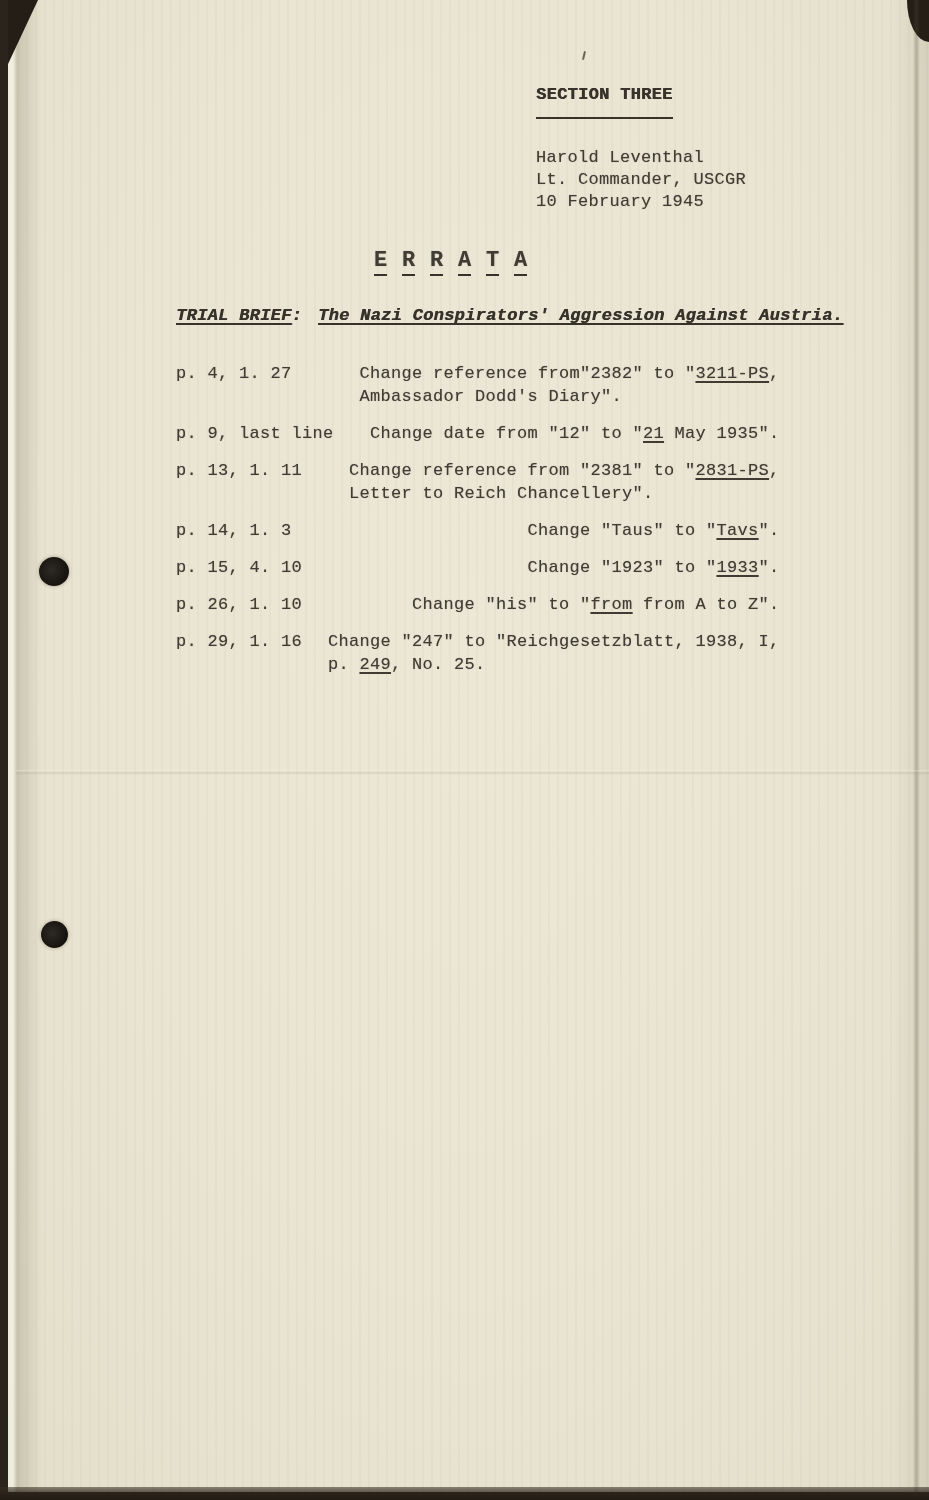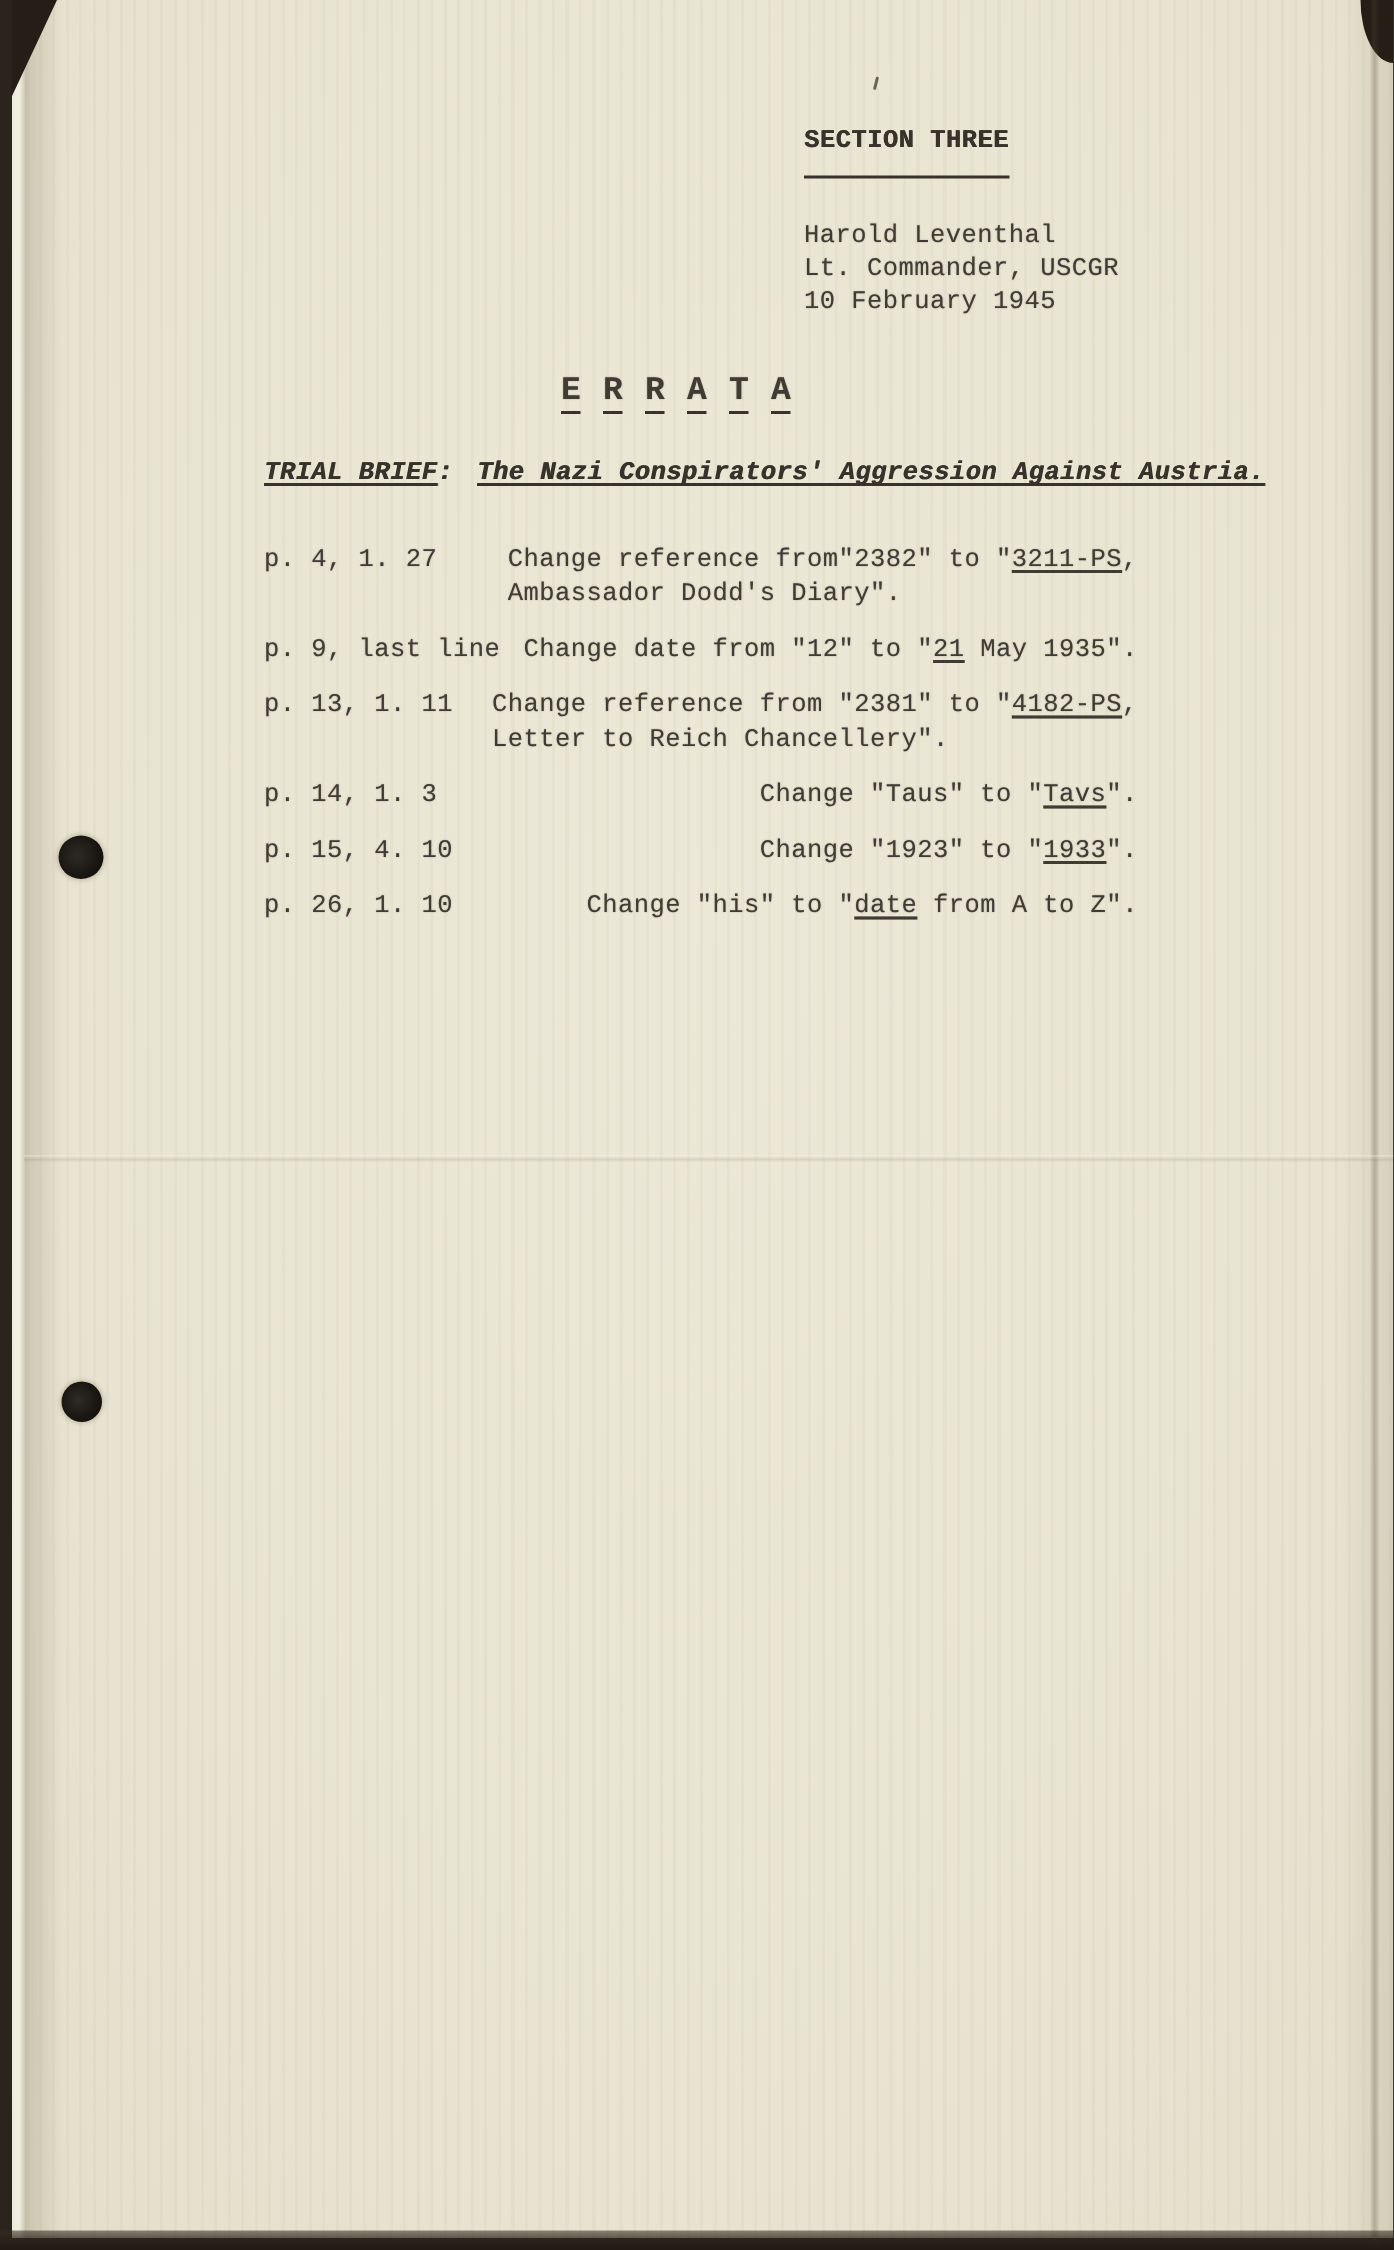--- a/index.html
+++ b/index.html
@@ -111,33 +111,37 @@
         <div class="entry">
           <span class="entry-label">p. 4, 1. 27</span>
           <div class="entry-content"><div><span>Change reference from"2382" to "</span><span class="u">3211-PS</span><span>,</span></div><div><span>Ambassador Dodd's Diary".</span></div></div>
         </div>
         <div class="entry">
           <span class="entry-label">p. 9, last line</span>
           <div class="entry-content"><div><span> Change date from "12" to "</span><span class="u">21</span><span> May 1935".</span></div></div>
         </div>
         <div class="entry">
           <span class="entry-label">p. 13, 1. 11</span>
-          <div class="entry-content"><div><span>Change reference from "2381" to "</span><span class="u">4182-PS</span><span>,</span></div><div><span>Letter to Reich Chancellery".</span></div></div>
+          <div class="entry-content"><div><span>Change reference from "2381" to "</span><span class="u">2831-PS</span><span>,</span></div><div><span>Letter to Reich Chancellery".</span></div></div>
         </div>
         <div class="entry">
           <span class="entry-label">p. 14, 1. 3</span>
           <div class="entry-content"><div><span>Change "Taus" to "</span><span class="u">Tavs</span><span>".</span></div></div>
         </div>
         <div class="entry">
           <span class="entry-label">p. 15, 4. 10</span>
           <div class="entry-content"><div><span>Change "1923" to "</span><span class="u">1933</span><span>".</span></div></div>
         </div>
         <div class="entry">
           <span class="entry-label">p. 26, 1. 10</span>
-          <div class="entry-content"><div><span>Change "his" to "</span><span class="u">date</span><span> from A to Z".</span></div></div>
+          <div class="entry-content"><div><span>Change "his" to "</span><span class="u">from</span><span> from A to Z".</span></div></div>
+        </div>
+        <div class="entry">
+          <span class="entry-label">p. 29, 1. 16</span>
+          <div class="entry-content"><div><span>Change "247" to "Reichgesetzblatt, 1938, I,</span></div><div><span>p. </span><span class="u">249</span><span>, No. 25.</span></div></div>
         </div>
       </div>
 
   </div>
 
   <div id="hole-top" class="hole"></div>
   <div id="hole-bottom" class="hole"></div>
   <div id="edge-bottom"></div>
 </div>
 

